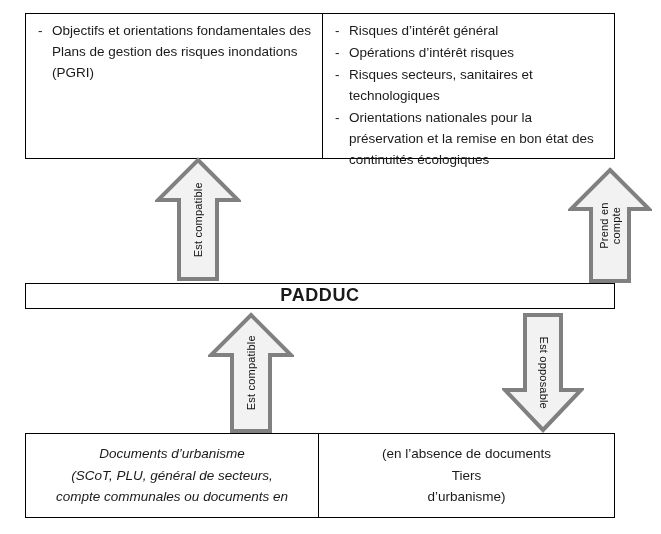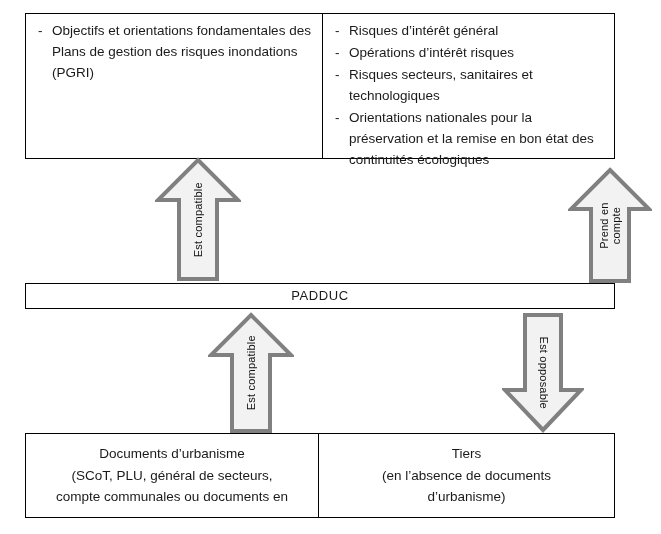--- a/index.html
+++ b/index.html
@@ -70,35 +70,36 @@
   #box-padduc {
     left: 25px;
     top: 283px;
     width: 590px;
     height: 26px;
     display: flex;
     align-items: center;
     justify-content: center;
   }
   #padduc-label {
-    font-weight: normal;
-    font-size: 13px;
+    font-weight: bold;
+    font-size: 18px;
     letter-spacing: 0.6px;
   }
 
   
   #box-docs {
     left: 25px;
     top: 433px;
     width: 293px;
     height: 85px;
     border-right: none;
     display: flex;
     align-items: center;
     justify-content: center;
+    font-style: italic;
   }
   #box-tiers {
     left: 318px;
     top: 433px;
     width: 297px;
     height: 85px;
     display: flex;
     align-items: center;
     justify-content: center;
   }
@@ -251,19 +252,19 @@
   <div class="box" id="box-docs">
     <div class="centered-text">
       <div>Documents d’urbanisme</div>
       <div>(SCoT, PLU, général de secteurs,</div>
       <div>compte communales ou documents en</div>
     </div>
   </div>
 
   <div class="box" id="box-tiers">
     <div class="centered-text">
+      <div>(en l’absence de documents</div>
       <div>Tiers</div>
-      <div>(en l’absence de documents</div>
       <div>d’urbanisme)</div>
     </div>
   </div>
 
 </div>
 
 </body></html>

